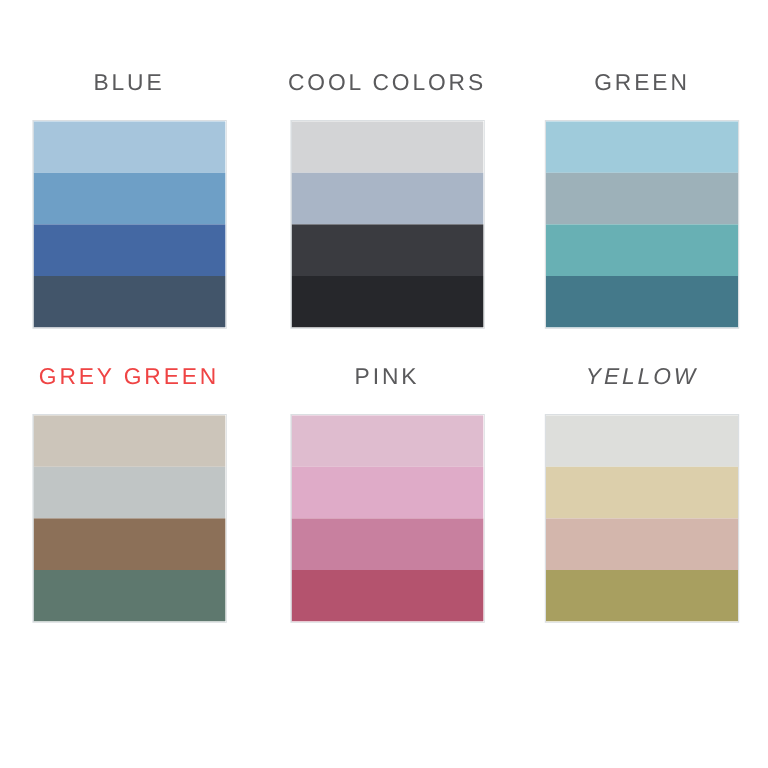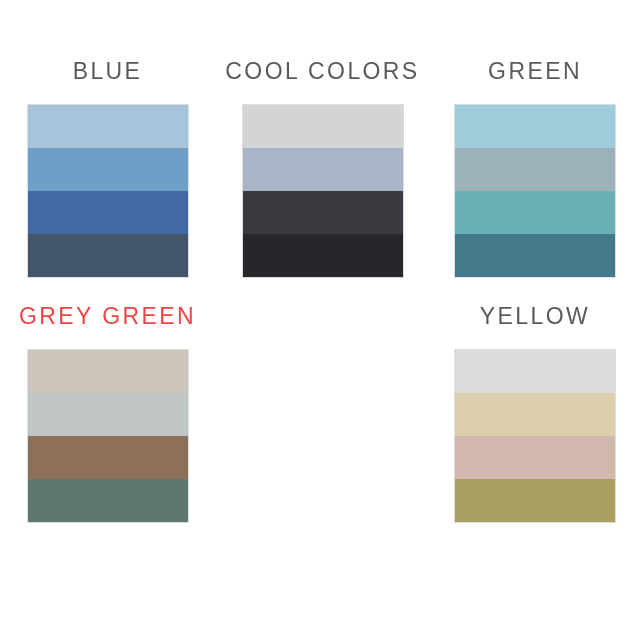--- a/index.html
+++ b/index.html
@@ -44,25 +44,25 @@
     display: flex;
     flex-direction: column;
     align-items: center;
     justify-content: flex-start;
   }
   .palette-cell.c0 { grid-area: p0; }
   .palette-cell.c1 { grid-area: p1; }
   .palette-cell.c2 { grid-area: p2; }
   .palette-cell.c3 { grid-area: p3; }
   .palette-cell.c4 { grid-area: p4; }
-  .palette-cell.c5 { grid-area: p5; }
+  .palette-cell.c5 { grid-area: p5; font-style: italic; }
 
   .palette-title {
     font-family: "Liberation Sans", sans-serif;
-    font-size: 23px;
+    font-size: 19px;
     font-weight: 400;
     letter-spacing: 2.4px;
     color: #5a5a5c;
     text-transform: uppercase;
     line-height: 1;
     margin-bottom: 22px;
     white-space: nowrap;
     text-align: left;
   }
 
@@ -120,20 +120,29 @@
     <div class="palette-cell c3">
       <div class="palette-title" style="color: #ef4444;">GREY GREEN</div>
       <div class="swatch-stack">
         <div class="swatch-band" style="background-color: rgb(204, 197, 186);"></div>
         <div class="swatch-band" style="background-color: rgb(192, 197, 197);"></div>
         <div class="swatch-band" style="background-color: rgb(140, 112, 88);"></div>
         <div class="swatch-band" style="background-color: rgb(94, 120, 110);"></div>
       </div>
     </div>
 
+    <div class="palette-cell c4">
+      <div class="palette-title" style="color: rgb(90, 90, 92);">PINK</div>
+      <div class="swatch-stack">
+        <div class="swatch-band" style="background-color: rgb(223, 188, 207);"></div>
+        <div class="swatch-band" style="background-color: rgb(223, 171, 200);"></div>
+        <div class="swatch-band" style="background-color: rgb(200, 128, 159);"></div>
+        <div class="swatch-band" style="background-color: rgb(180, 83, 110);"></div>
+      </div>
+    </div>
 
     <div class="palette-cell c5">
       <div class="palette-title" style="color: rgb(90, 90, 92);">YELLOW</div>
       <div class="swatch-stack">
         <div class="swatch-band" style="background-color: rgb(221, 222, 219);"></div>
         <div class="swatch-band" style="background-color: rgb(220, 207, 171);"></div>
         <div class="swatch-band" style="background-color: rgb(211, 182, 172);"></div>
         <div class="swatch-band" style="background-color: rgb(168, 159, 96);"></div>
       </div>
     </div>

